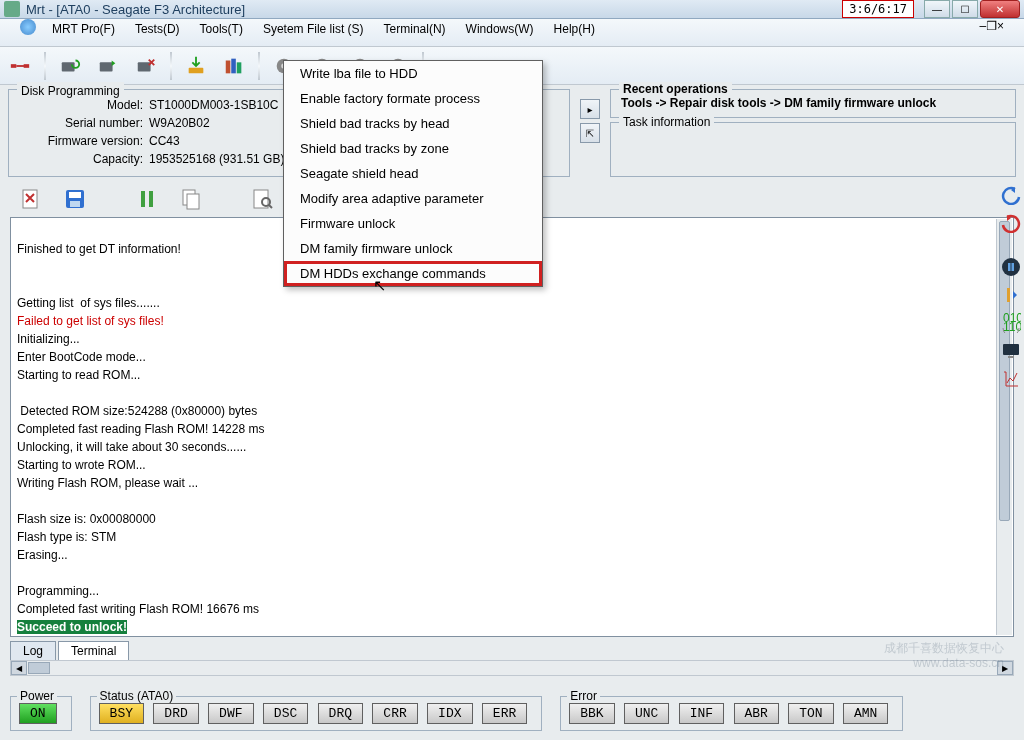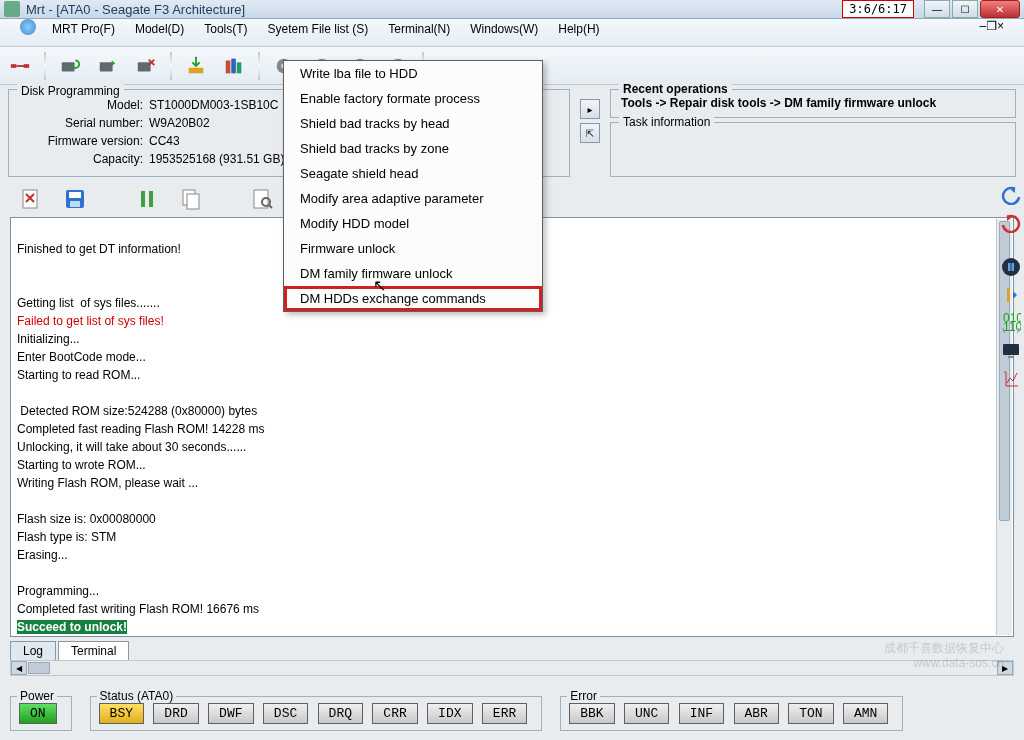--- a/index.html
+++ b/index.html
@@ -80,21 +80,21 @@
   <div class="title">Mrt - [ATA0 - Seagate F3 Architecture]</div>
   <div class="timestamp">3:6/6:17</div>
   <div class="winbtn">—</div>
   <div class="winbtn">☐</div>
   <div class="winbtn close">✕</div>
 </div>
 
 <div class="menubar">
   <div class="micon"></div>
   <div class="mitem">MRT Pro(F)</div>
-  <div class="mitem">Model(D)</div>
+  <div class="mitem">Tests(D)</div>
   <div class="mitem">Tools(T)</div>
   <div class="mitem">Syetem File list (S)</div>
   <div class="mitem">Terminal(N)</div>
   <div class="mitem">Windows(W)</div>
   <div class="mitem">Help(H)</div>
   <div style="flex:1"></div>
   <div class="mdi">–</div>
   <div class="mdi">❐</div>
   <div class="mdi">×</div>
 </div>
@@ -360,21 +360,20 @@
     </div>
 </div>
 
 <div class="dropdown">
   <div class="ditem">Write lba file to HDD</div>
   <div class="ditem">Enable factory formate process</div>
   <div class="ditem">Shield bad tracks by head</div>
   <div class="ditem">Shield bad tracks by zone</div>
   <div class="ditem">Seagate shield head</div>
   <div class="ditem">Modify area adaptive parameter</div>
-  <div class="ditem">Modify HDD model</div>
   <div class="ditem">Firmware unlock</div>
   <div class="ditem">DM family firmware unlock</div>
   <div class="ditem highlighted">DM HDDs exchange commands</div>
 </div>
 
 <div class="cursor-arrow">↖</div>
 
 <div class="watermark">
   <div>成都千喜数据恢复中心</div>
   <div>www.data-sos.cn</div>

